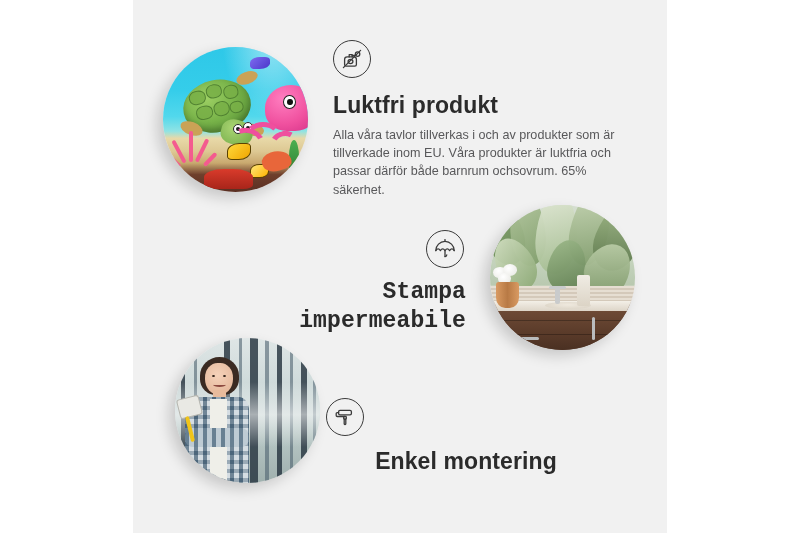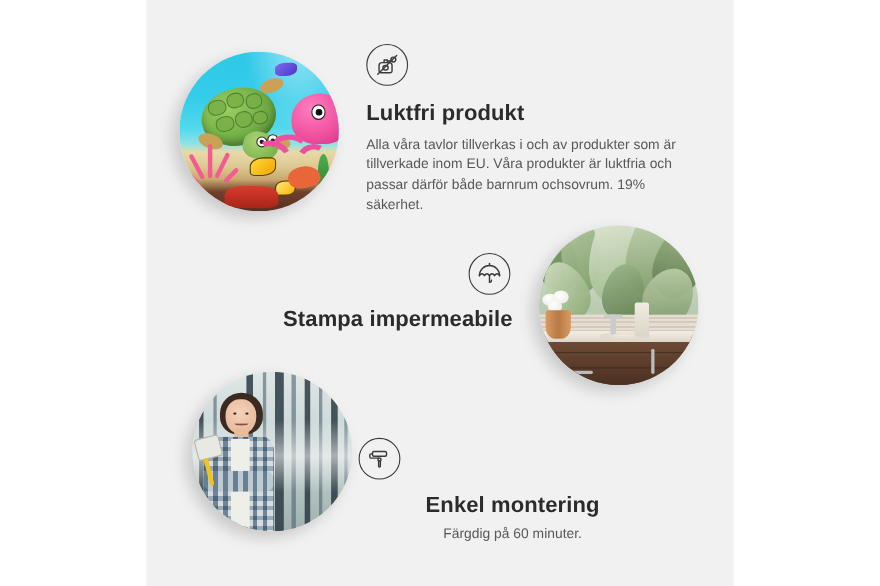--- a/index.html
+++ b/index.html
@@ -242,34 +242,34 @@
   }
 
   
   .feature { position: absolute; }
   .icon-circle {
     width: 38px; height: 38px; border-radius: 50%;
     border: 1.6px solid #3b3b3b;
     display: flex; align-items: center; justify-content: center;
   }
   .f-title {
-    font-size: 20px; font-weight: bold; color: #2b2b2b;
+    font-size: 23px; font-weight: bold; color: #2b2b2b;
     letter-spacing: .1px; line-height: 1.25;
   }
   .f-desc {
     font-size: 12.6px; color: #58585a; line-height: 1.45;
   }
 
   #feature-odour { left: 333px; top: 40px; width: 300px; text-align: left; }
   #feature-odour .icon-circle { margin: 0 0 13px 0; }
   #feature-odour .f-title { margin-bottom: 6px; }
 
   #feature-water { left: 218px; top: 230px; width: 250px; text-align: center; }
   #feature-water .icon-circle { margin: 0 0 10px auto; margin-right: 4px; }
-  #feature-water .f-title { margin-bottom: 4px; text-align: right; padding-right: 2px;}
+  #feature-water .f-title { margin-bottom: 4px; text-align: right; padding-right: 2px; font-family: Liberation Mono, monospace;}
   #feature-water .f-desc { text-align: center; }
 
   #feature-mount { left: 326px; top: 398px; width: 280px; text-align: center; }
   #feature-mount .icon-circle { margin: 0 0 11px 0; }
   #feature-mount .f-title { margin-bottom: 4px; }
 </style>
 </head>
 <body>
 
 <div id="page">
@@ -386,21 +386,21 @@
         <path d="M6.2 19.2h8.6a1.6 1.6 0 0 0 1.6-1.6v-5.1a2.6 2.6 0 0 0-2.6-2.6H7.2a2.6 2.6 0 0 0-2.6 2.6v5.1a1.6 1.6 0 0 0 1.6 1.6z"></path>
         <path d="M9.2 9.9V7.6h3v2.3"></path>
         <path d="M12.2 8.4h2.6"></path>
         <circle cx="17.6" cy="7.1" r="2.2"></circle>
         <path d="M14.8 8.4l1.2-.6"></path>
         <ellipse cx="10.5" cy="14.6" rx="2.4" ry="2.1"></ellipse>
         <line x1="3.4" y1="20.6" x2="20.6" y2="3.4"></line>
       </svg>
     </div>
     <div class="f-title">Luktfri produkt</div>
-    <div class="f-desc">Alla våra tavlor tillverkas i och av produkter som är tillverkade inom EU. Våra produkter är luktfria och passar därför både barnrum ochsovrum. 19% säkerhet.</div>
+    <div class="f-desc">Alla våra tavlor tillverkas i och av produkter som är tillverkade inom EU. Våra produkter är luktfria och passar därför både barnrum ochsovrum. 65% säkerhet.</div>
   </div>
 
   <div class="feature" id="feature-water">
     <div class="icon-circle">
       <svg width="24" height="24" viewBox="0 0 24 24" fill="none" stroke="#3b3b3b" stroke-width="1.3" stroke-linecap="round" stroke-linejoin="round">
         <path d="M2.8 13.6a9.2 9.2 0 0 1 18.4 0"></path>
         <path d="M2.8 13.6c1.5-2.3 3.1-2.3 4.6 0 1.5-2.3 3.1-2.3 4.6 0 1.5-2.3 3.1-2.3 4.6 0 1.5-2.3 3.1-2.3 4.6 0"></path>
         <line x1="12" y1="13.6" x2="12" y2="19.6"></line>
         <path d="M12 19.6a1.8 1.8 0 0 0 1.8-1.8"></path>
         <line x1="12" y1="4.4" x2="12" y2="2.6"></line>
@@ -412,16 +412,15 @@
   <div class="feature" id="feature-mount">
     <div class="icon-circle">
       <svg width="24" height="24" viewBox="0 0 24 24" fill="none" stroke="#3b3b3b" stroke-width="1.3" stroke-linecap="round" stroke-linejoin="round">
         <rect x="5.6" y="5.4" width="12.8" height="4.4" rx="1.4"></rect>
         <path d="M5.6 7.6H4.2a1 1 0 0 0-1 1v1.9a1 1 0 0 0 1 1h7.3"></path>
         <rect x="10.7" y="11.5" width="2.6" height="2.6" rx=".7"></rect>
         <rect x="11.2" y="14.1" width="1.6" height="5.4" rx=".7"></rect>
       </svg>
     </div>
     <div class="f-title">Enkel montering</div>
-    <div class="f-desc">Färgdig på 60 minuter.</div>
   </div>
 
 </div>
 
 </body></html>

